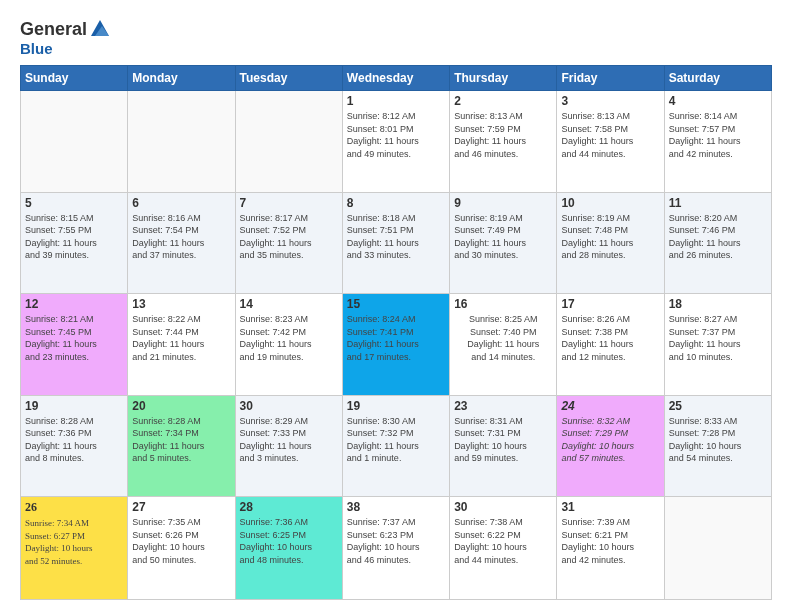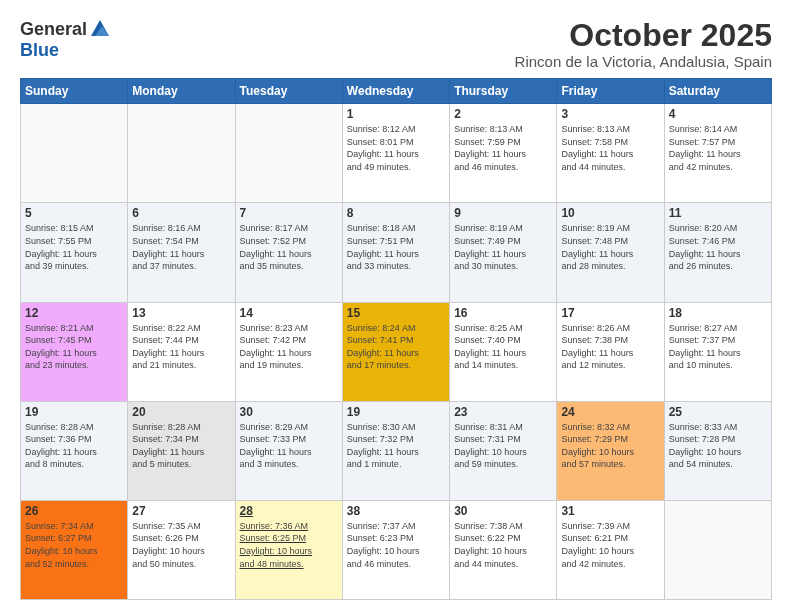--- a/index.html
+++ b/index.html
@@ -31,21 +31,21 @@
     .logo-text {
       display: flex;
       align-items: center;
     }
     .logo-general {
       font-size: 18px;
       font-weight: bold;
       color: #333;
     }
     .logo-blue {
-      font-size: 18px;
+      font-size: 15px;
       font-weight: bold;
       color: #1a5fa8;
     }
     .logo-icon {
       width: 22px;
       height: 22px;
       margin-left: 2px;
     }
     .title-block {
       text-align: right;
@@ -118,24 +118,20 @@
     <div class="logo">
       <div class="logo-text">
         <span class="logo-general">General</span>
         <svg class="logo-icon" viewBox="0 0 22 22">
           <polygon points="11,2 20,18 2,18" fill="#1a5fa8"></polygon>
           <polygon points="13,8 20,18 6,18" fill="#5b9bd5" opacity="0.7"></polygon>
         </svg>
       </div>
       <span class="logo-blue">Blue</span>
     </div>
-    <div class="title-block">
-      <div class="month-title">October 2025</div>
-      <div class="subtitle">Rincon de la Victoria, Andalusia, Spain</div>
-    </div>
   </div>
 
   <table class="calendar">
     <thead>
       <tr>
 
       <th>Sunday</th>
           <th>Monday</th>
           <th>Tuesday</th>
           <th>Wednesday</th>
@@ -244,30 +240,30 @@
 Daylight: 11 hours
 and 21 minutes.</div>
           </td>
           <td style="background: rgb(255, 255, 255);">
             <span class="day-num">14</span>
             <div class="day-info" style="white-space: pre-line;">Sunrise: 8:23 AM
 Sunset: 7:42 PM
 Daylight: 11 hours
 and 19 minutes.</div>
           </td>
-          <td style="background: #eab308;">
+          <td style="background: #0ea5e9;">
             <span class="day-num">15</span>
             <div class="day-info" style="white-space: pre-line;">Sunrise: 8:24 AM
 Sunset: 7:41 PM
 Daylight: 11 hours
 and 17 minutes.</div>
           </td>
           <td style="background: rgb(255, 255, 255);">
             <span class="day-num">16</span>
-            <div class="day-info" style="white-space: pre-line;">Sunrise: 8:25 AM
+            <div class="day-info" style="white-space: pre-line; text-align: center;">Sunrise: 8:25 AM
 Sunset: 7:40 PM
 Daylight: 11 hours
 and 14 minutes.</div>
           </td>
           <td style="background: rgb(255, 255, 255);">
             <span class="day-num">17</span>
             <div class="day-info" style="white-space: pre-line;">Sunrise: 8:26 AM
 Sunset: 7:38 PM
 Daylight: 11 hours
 and 12 minutes.</div>
@@ -281,21 +277,21 @@
           </td>
         </tr>
         <tr>
           <td style="background: rgb(240, 244, 249);">
             <span class="day-num">19</span>
             <div class="day-info" style="white-space: pre-line;">Sunrise: 8:28 AM
 Sunset: 7:36 PM
 Daylight: 11 hours
 and 8 minutes.</div>
           </td>
-          <td style="background: #e5e5e5;">
+          <td style="background: #86efac;">
             <span class="day-num">20</span>
             <div class="day-info" style="white-space: pre-line;">Sunrise: 8:28 AM
 Sunset: 7:34 PM
 Daylight: 11 hours
 and 5 minutes.</div>
           </td>
           <td style="background: rgb(240, 244, 249);">
             <span class="day-num">30</span>
             <div class="day-info" style="white-space: pre-line;">Sunrise: 8:29 AM
 Sunset: 7:33 PM
@@ -309,51 +305,51 @@
 Daylight: 11 hours
 and 1 minute.</div>
           </td>
           <td style="background: rgb(240, 244, 249);">
             <span class="day-num">23</span>
             <div class="day-info" style="white-space: pre-line;">Sunrise: 8:31 AM
 Sunset: 7:31 PM
 Daylight: 10 hours
 and 59 minutes.</div>
           </td>
-          <td style="background: #fdba74;">
+          <td style="background: #f0abfc; font-style: italic;">
             <span class="day-num">24</span>
             <div class="day-info" style="white-space: pre-line;">Sunrise: 8:32 AM
 Sunset: 7:29 PM
 Daylight: 10 hours
 and 57 minutes.</div>
           </td>
           <td style="background: rgb(240, 244, 249);">
             <span class="day-num">25</span>
             <div class="day-info" style="white-space: pre-line;">Sunrise: 8:33 AM
 Sunset: 7:28 PM
 Daylight: 10 hours
 and 54 minutes.</div>
           </td>
         </tr>
         <tr>
-          <td style="background: #f97316;">
+          <td style="background: #fde047; font-family: Liberation Serif, serif;">
             <span class="day-num">26</span>
             <div class="day-info" style="white-space: pre-line;">Sunrise: 7:34 AM
 Sunset: 6:27 PM
 Daylight: 10 hours
 and 52 minutes.</div>
           </td>
           <td style="background: rgb(255, 255, 255);">
             <span class="day-num">27</span>
             <div class="day-info" style="white-space: pre-line;">Sunrise: 7:35 AM
 Sunset: 6:26 PM
 Daylight: 10 hours
 and 50 minutes.</div>
           </td>
-          <td style="background: #fef9c3; text-decoration: underline;">
+          <td style="background: #5eead4;">
             <span class="day-num">28</span>
             <div class="day-info" style="white-space: pre-line;">Sunrise: 7:36 AM
 Sunset: 6:25 PM
 Daylight: 10 hours
 and 48 minutes.</div>
           </td>
           <td style="background: rgb(255, 255, 255);">
             <span class="day-num">38</span>
             <div class="day-info" style="white-space: pre-line;">Sunrise: 7:37 AM
 Sunset: 6:23 PM

